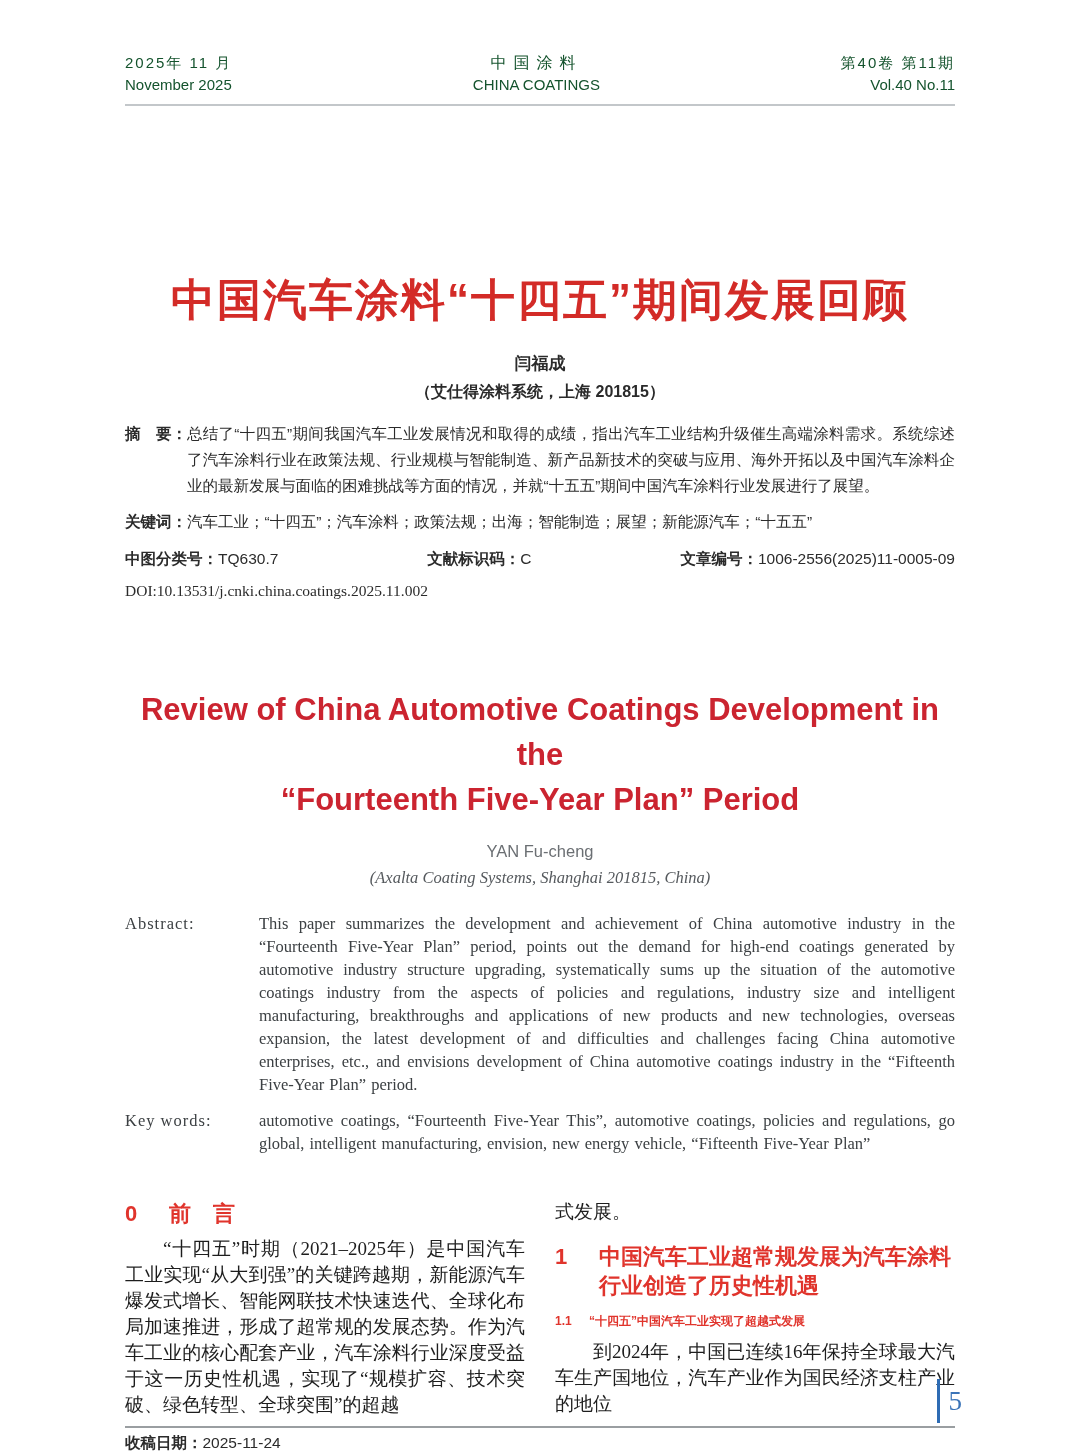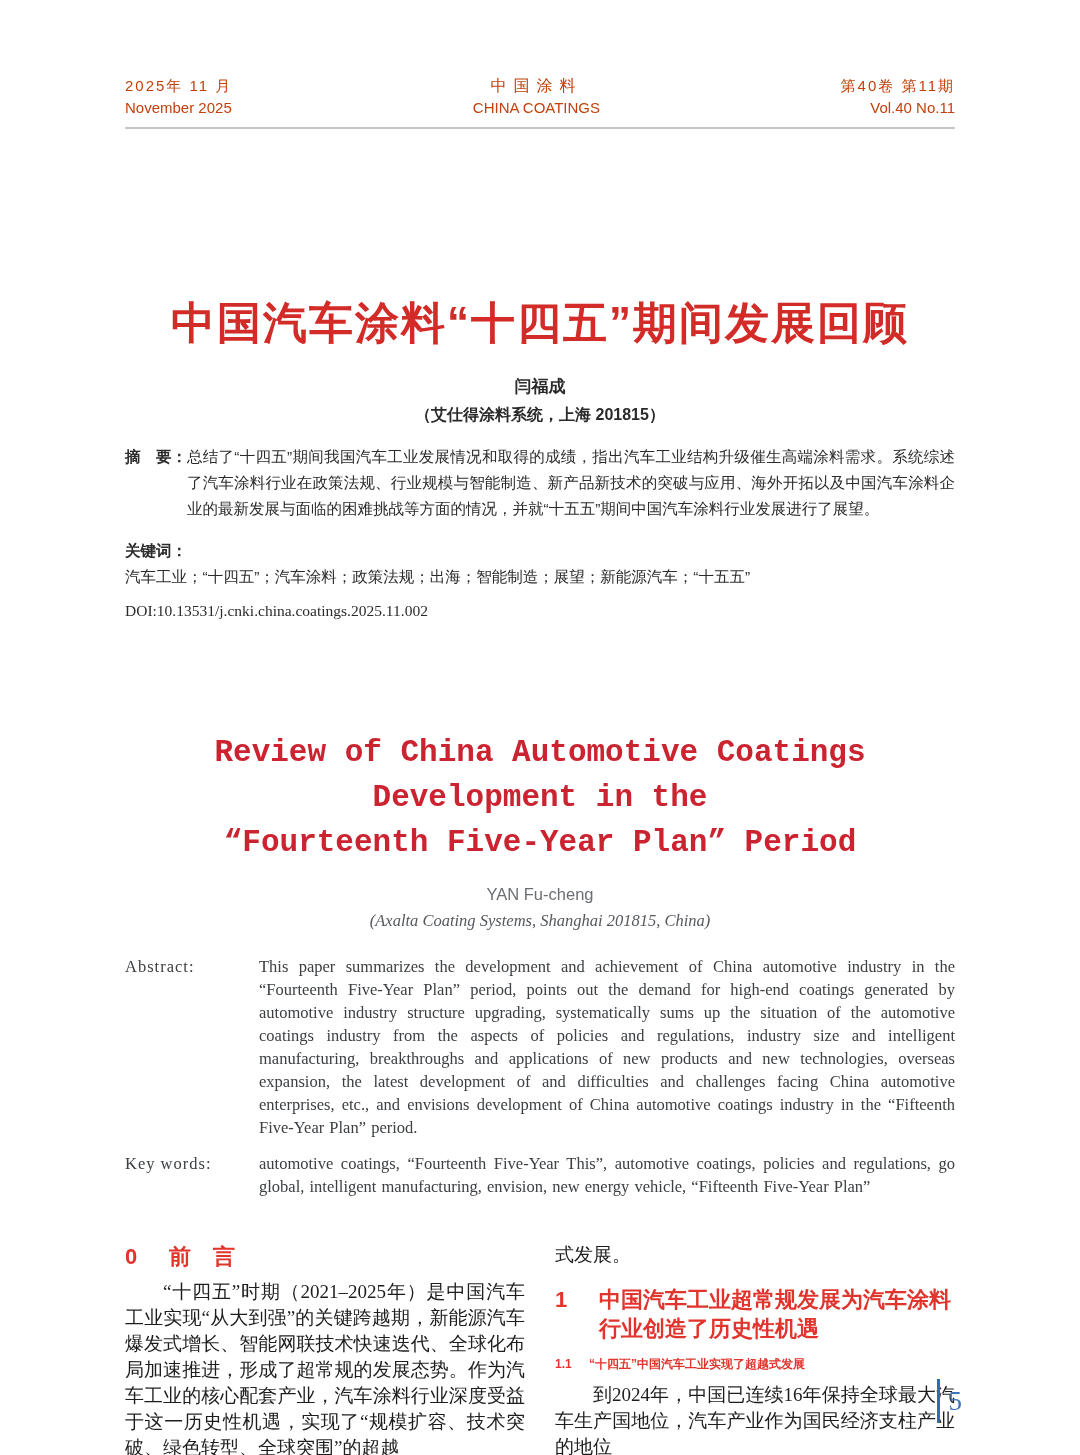--- a/index.html
+++ b/index.html
@@ -14,24 +14,24 @@
     font-family: "Liberation Sans", sans-serif;
     color: #222;
   }
   .content { padding: 0 125px; }
 
   
   .running-head {
     display: flex;
     justify-content: space-between;
     align-items: flex-end;
-    padding-top: 75px;
+    padding-top: 52px;
     padding-bottom: 8px;
     border-bottom: 2px solid #c3c7ca;
-    color: #c2410c;
+    color: #14532d;
     font-size: 15px;
     line-height: 22px;
   }
   .rh-left { text-align: left; }
   .rh-center { text-align: center; }
   .rh-right { text-align: right; }
   .rh-cn { letter-spacing: 2px; }
   .rh-center .rh-cn { letter-spacing: 7px; font-size: 16px; }
 
   
@@ -56,43 +56,43 @@
     text-align: center;
     font-weight: bold;
     font-size: 16px;
     color: #2a2a2a;
   }
 
   
   .hang-row { display: flex; margin-top: 18px; font-size: 15.5px; line-height: 26px; color: #2b2b2b; }
   .hang-row .hang-label { font-weight: bold; white-space: nowrap; flex: 0 0 auto; }
   .hang-row .hang-text { text-align: justify; }
-  .keywords-cn-row { margin-top: 16px; flex-direction: column; }
+  .keywords-cn-row { margin-top: 10px; }
 
   .meta-row {
     display: flex;
     justify-content: space-between;
     margin-top: 14px;
     font-size: 15.5px;
     color: #2b2b2b;
   }
   .meta-label { font-weight: bold; }
   .doi-line {
     margin-top: 12px;
     font-family: "Liberation Serif", serif;
     font-size: 15.5px;
     color: #2b2b2b;
   }
 
   
   .title-en {
-    margin-top: 110px;
+    margin-top: 87px;
     text-align: center;
     color: #cb2430;
-    font-family: Liberation Mono, monospace;
+    font-family: Liberation Sans, sans-serif;
     font-weight: bold;
     font-size: 31px;
     line-height: 45px;
   }
   .author-en {
     margin-top: 20px;
     text-align: center;
     font-size: 16.5px;
     color: #6b6f73;
   }
@@ -226,20 +226,31 @@
     <div class="hang-row">
       <span class="hang-label">摘　要：</span>
       <div class="hang-text">总结了“十四五”期间我国汽车工业发展情况和取得的成绩，指出汽车工业结构升级催生高端涂料需求。系统综述了汽车涂料行业在政策法规、行业规模与智能制造、新产品新技术的突破与应用、海外开拓以及中国汽车涂料企业的最新发展与面临的困难挑战等方面的情况，并就“十五五”期间中国汽车涂料行业发展进行了展望。</div>
     </div>
 
     <div class="hang-row keywords-cn-row">
       <span class="hang-label">关键词：</span>
       <div class="hang-text">汽车工业；“十四五”；汽车涂料；政策法规；出海；智能制造；展望；新能源汽车；“十五五”</div>
     </div>
 
+    <div class="meta-row">
+      <div>
+        <span class="meta-label">中图分类号：</span><span>TQ630.7</span>
+      </div>
+      <div>
+        <span class="meta-label">文献标识码：</span><span>C</span>
+      </div>
+      <div>
+        <span class="meta-label">文章编号：</span><span>1006-2556(2025)11-0005-09</span>
+      </div>
+    </div>
     <div class="doi-line">DOI:10.13531/j.cnki.china.coatings.2025.11.002</div>
 
     <h2 class="title-en">
       <span>Review of China Automotive Coatings Development in the</span><br>
       <span>“Fourteenth Five-Year Plan” Period</span>
     </h2>
     <div class="author-en">YAN Fu-cheng</div>
     <div class="affiliation-en">(Axalta Coating Systems, Shanghai 201815, China)</div>
 
     <div class="en-hang-row">

